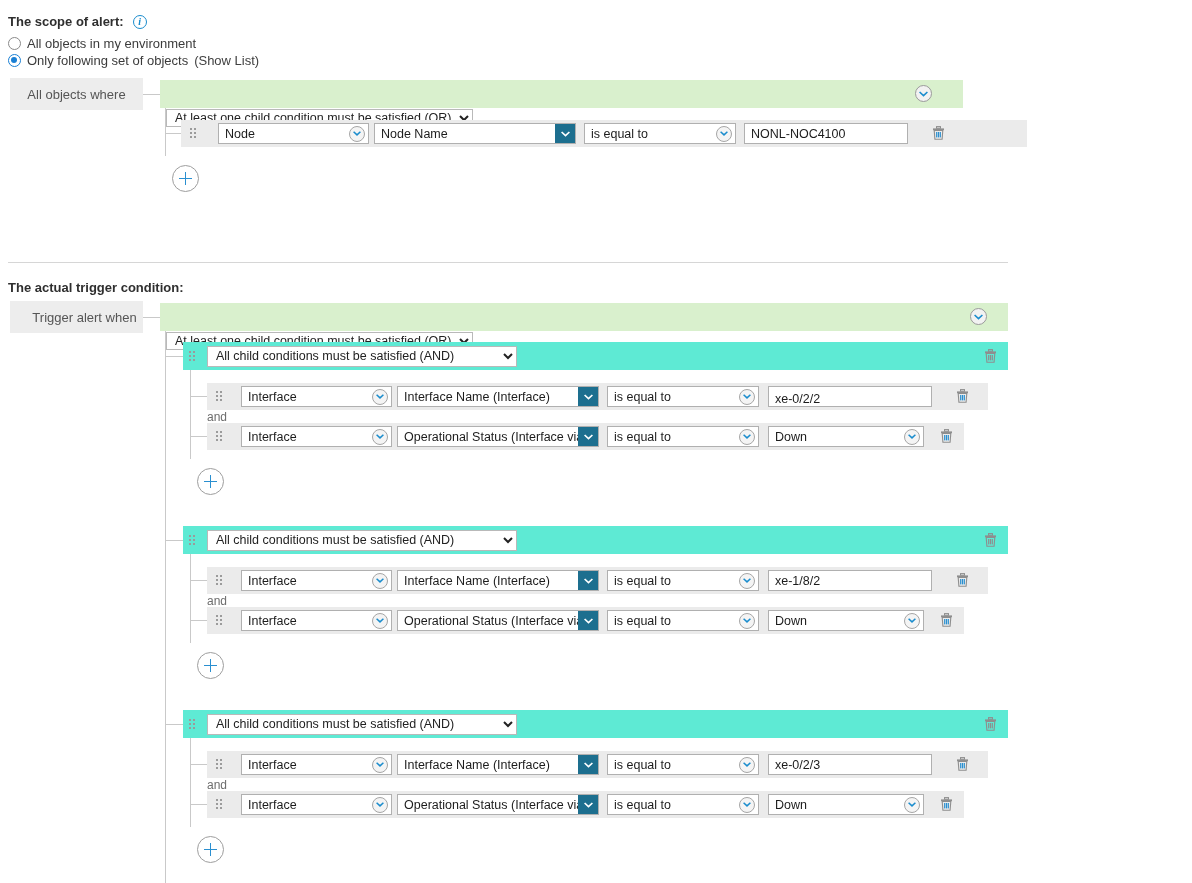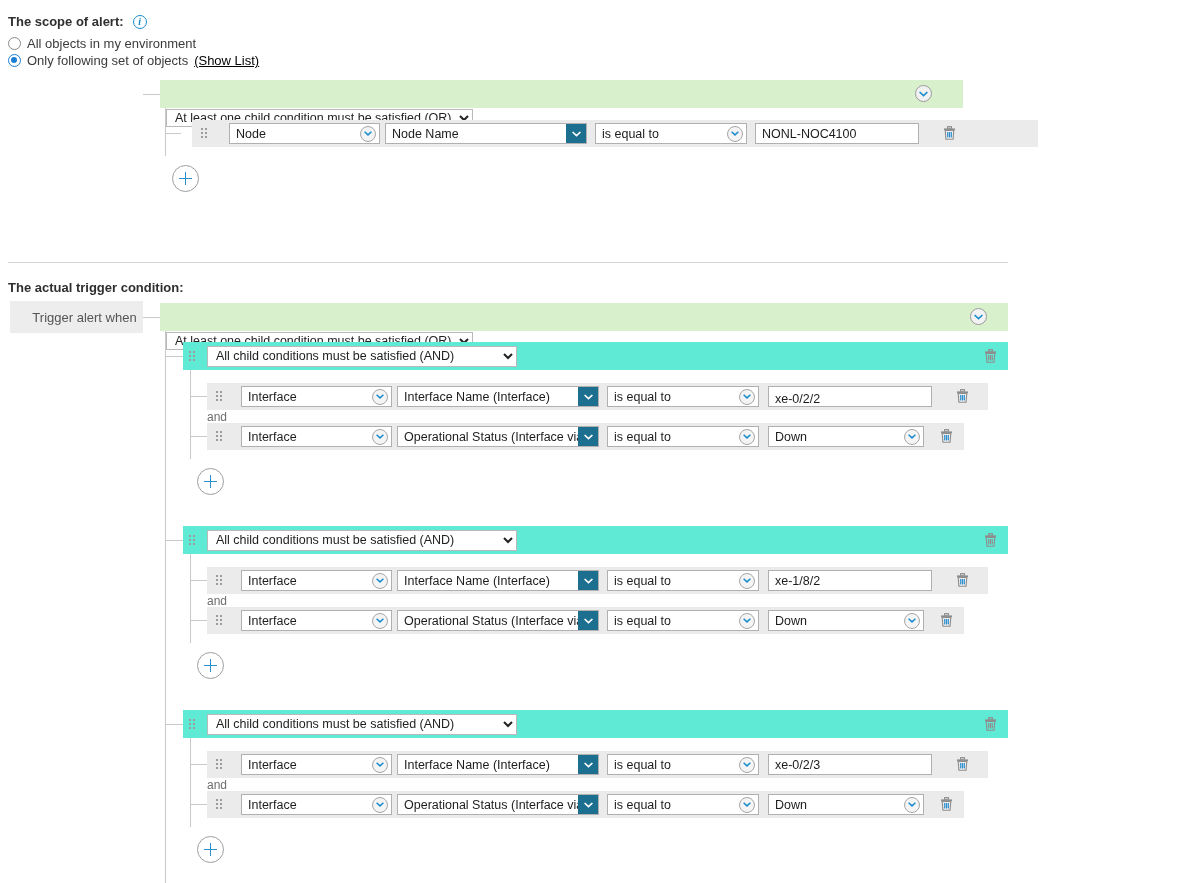--- a/index.html
+++ b/index.html
@@ -37,21 +37,21 @@
   .radio {
     width: 13px; height: 13px; border-radius: 50%;
     border: 1.4px solid #8a8a8a; background: #fff;
     display: inline-block; position: relative; flex: none;
   }
   .radio.checked { border-color: #1a7fd4; }
   .radio.checked::after {
     content: ""; position: absolute; left: 2.2px; top: 2.2px;
     width: 6.2px; height: 6.2px; border-radius: 50%; background: #1a7fd4;
   }
-  .showlist { color: #000000; text-decoration: underline; }
+  .showlist { color: #404040; }
 
   
   .lbl-box {
     position: absolute;
     background: #ededed; color: #555;
     font-size: 13px; display: flex; align-items: center; justify-content: center;
     height: 32px;
   }
   .green-bar {
     position: absolute; background: #d9f0cd; height: 28px;
@@ -147,37 +147,40 @@
     <span class="radio"></span>
     <span>All objects in my environment</span>
   </div>
 
   <div class="radio-row r2">
     <span class="radio checked"></span>
     <span>Only following set of objects</span>
     <span class="showlist">(Show List)</span>
   </div>
 
+  <div class="lbl-box" style="left:10px; top:78px; width:133px;">
+    <span>All objects where</span>
+  </div>
   <div class="stub" style="left:143px; top:94px; width:17px;"></div>
 
   <div class="green-bar" style="left:160px; top:80px; width:803px;">
     <select class="sel-plain" style="width:307px;">
       <option>At least one child condition must be satisfied (OR)</option>
     </select>
   </div>
   <div class="circle-chev" style="left:915px; top:85px;">
     <svg width="9" height="6" viewBox="0 0 9 6">
         <path d="M0.6 1 L4.5 4.7 L8.4 1" stroke="#1a8ccd" stroke-width="1.6" fill="none"></path>
       </svg>
   </div>
 
   <div class="rail" style="left:165px; top:108px; width:1px; height:48px;"></div>
   <div class="stub" style="left:165px; top:133px; width:16px;"></div>
 
-  <div class="cond-row" style="left:181px; top:120px; width:846px;margin-left:11px;">
+  <div class="cond-row" style="left:181px; top:120px; width:846px;">
     <span class="dh" style="left:9px; top:8px;">
       <i style="left:0;top:0"></i>
         <i style="left:4px;top:0"></i>
       <i style="left:0;top:4px"></i>
         <i style="left:4px;top:4px"></i>
       <i style="left:0;top:8px"></i>
         <i style="left:4px;top:8px"></i>
     </span>
     <div class="ibox" style="left:37px; top:3px; width:151px;">
       <span>Node</span>

